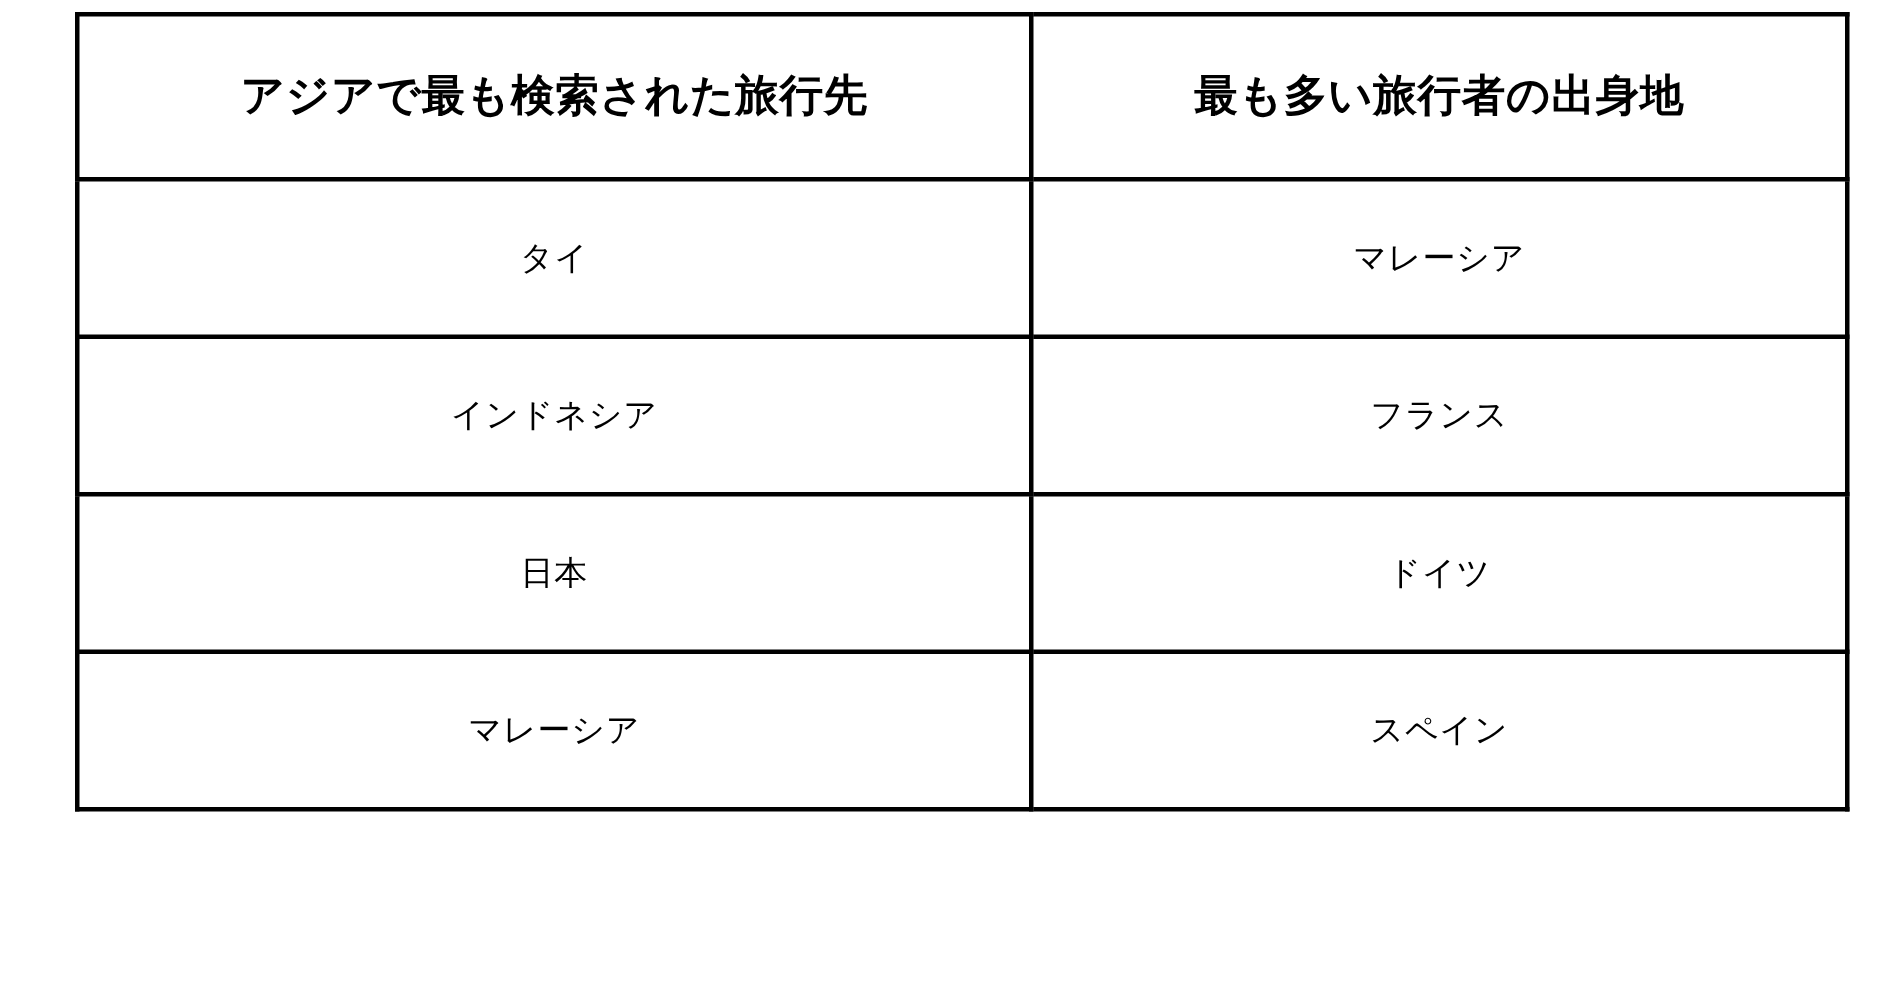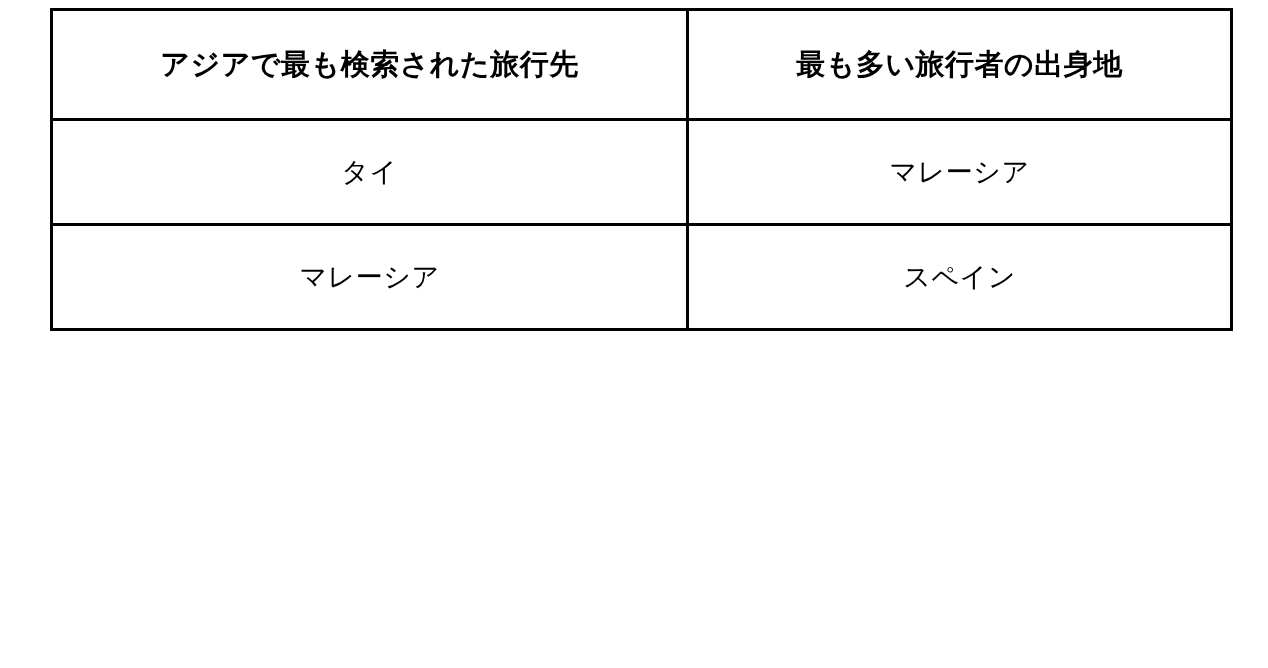--- a/index.html
+++ b/index.html
@@ -44,21 +44,21 @@
   }
   table.data-table thead th {
     height: 110px;
     font-weight: bold;
     font-size: 29px;
     letter-spacing: 0.5px;
   }
   table.data-table tbody td {
     height: 105px;
     font-weight: normal;
-    font-size: 27px;
+    font-size: 22px;
     letter-spacing: 0.5px;
   }
   .cell-text {
     display: block;
     line-height: 1.2;
   }
 </style>
 </head>
 <body>
 
@@ -83,20 +83,36 @@
         <tr>
           <td>
             <span class="cell-text">タイ</span>
           </td>
           <td>
             <span class="cell-text">マレーシア</span>
           </td>
         </tr>
         <tr>
           <td>
+            <span class="cell-text">インドネシア</span>
+          </td>
+          <td>
+            <span class="cell-text">フランス</span>
+          </td>
+        </tr>
+        <tr>
+          <td>
+            <span class="cell-text">日本</span>
+          </td>
+          <td>
+            <span class="cell-text">ドイツ</span>
+          </td>
+        </tr>
+        <tr>
+          <td>
             <span class="cell-text">マレーシア</span>
           </td>
           <td>
             <span class="cell-text">スペイン</span>
           </td>
         </tr>
       </tbody>
     </table>
   </div>
 </div>

